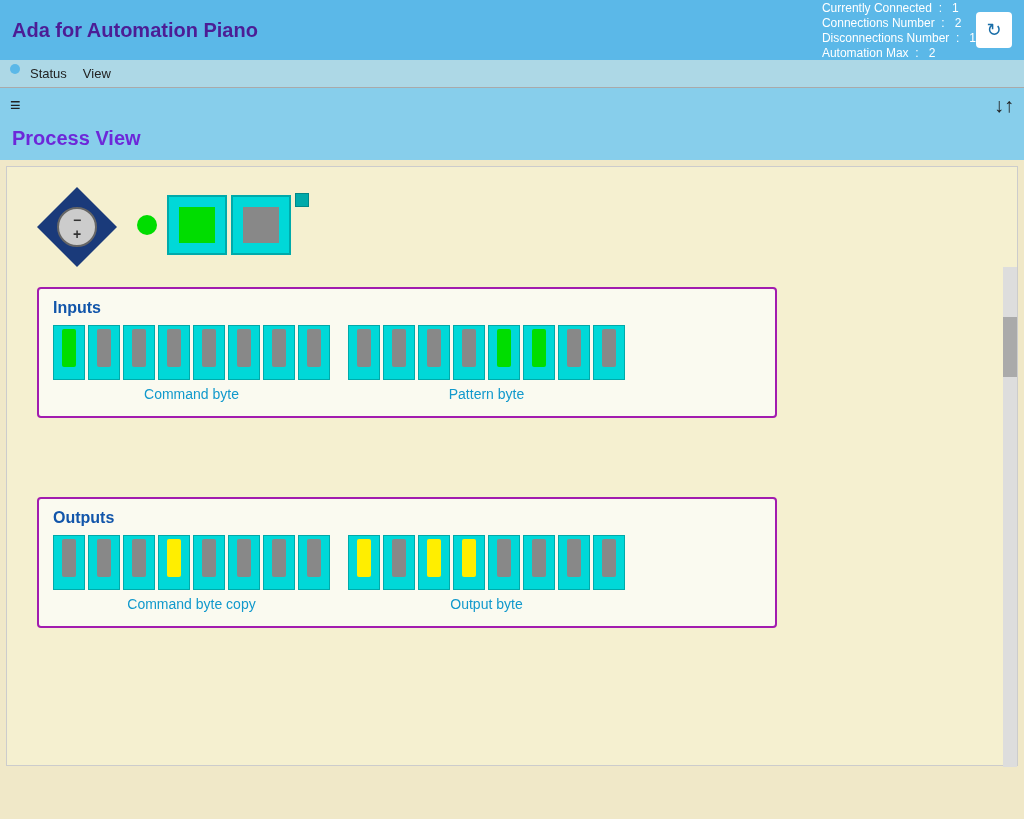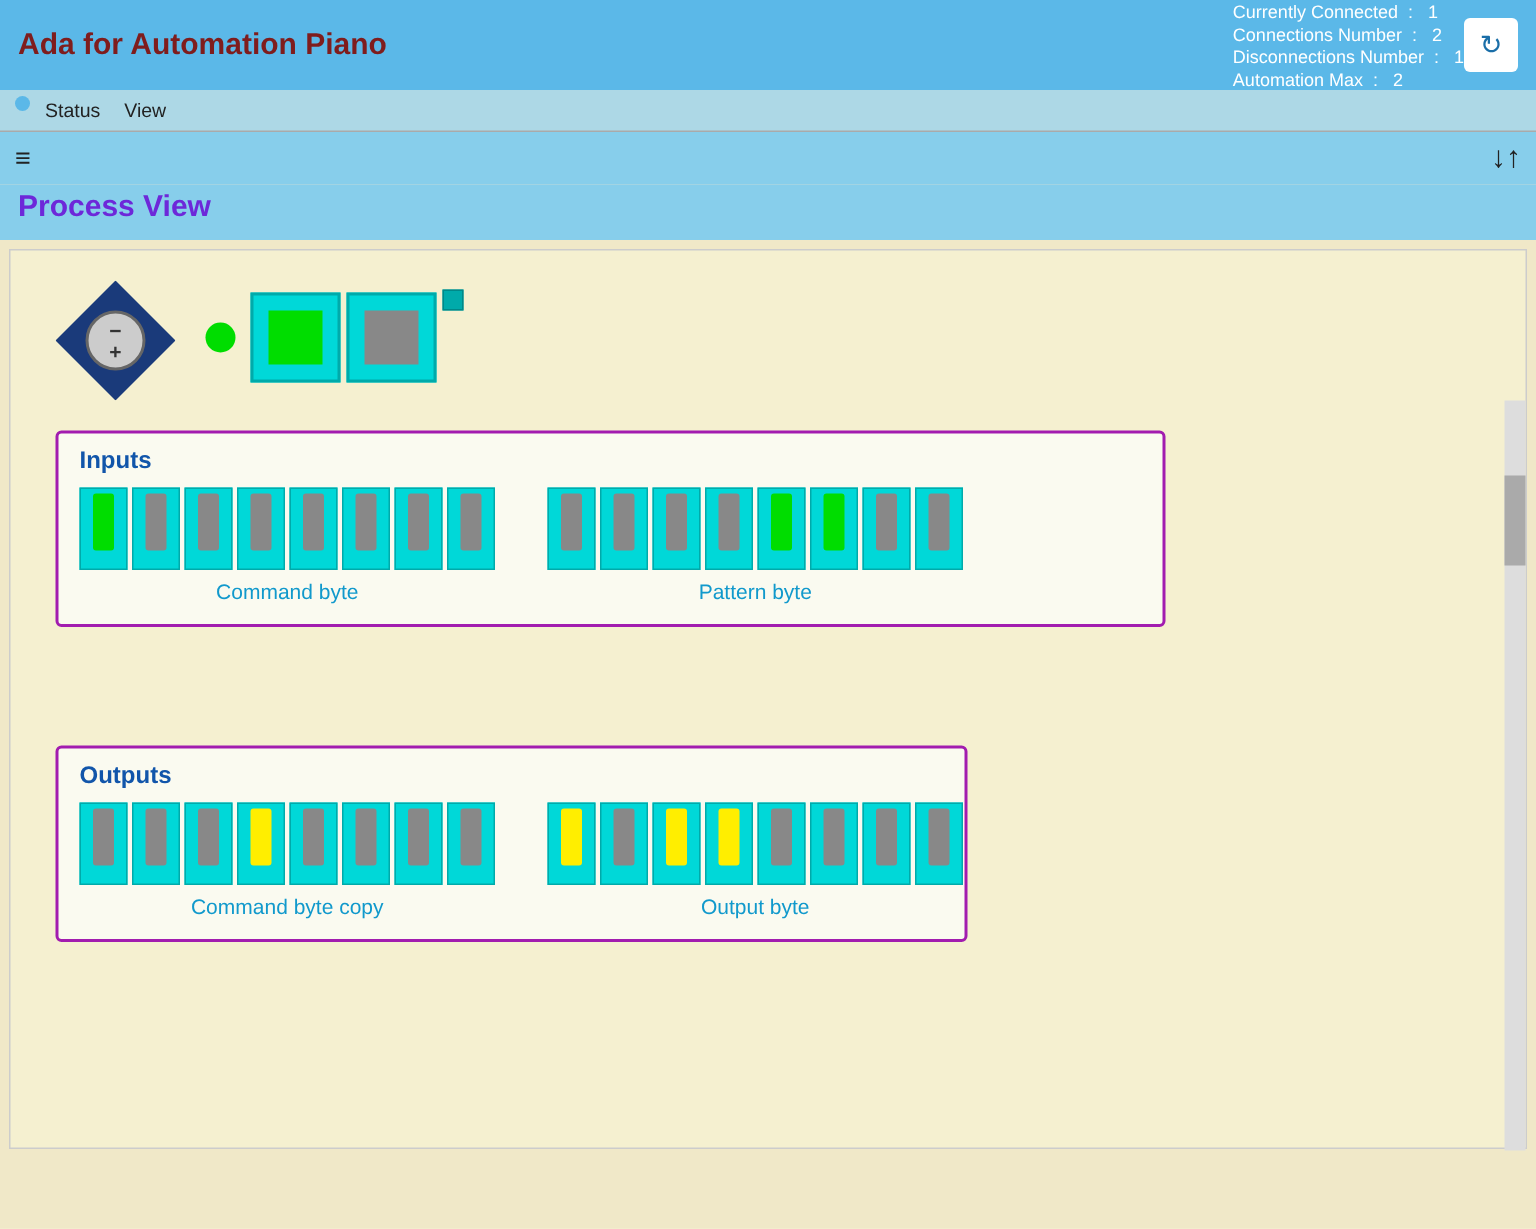--- a/index.html
+++ b/index.html
@@ -8,21 +8,21 @@
     
     #header {
       background: #5bb8e8;
       padding: 8px 12px;
       display: flex;
       align-items: center;
       justify-content: space-between;
       height: 60px;
     }
     #app-title {
-      color: #7f1d1d;
+      color: #4c1d95;
       font-size: 20px;
       font-weight: bold;
     }
     #header-right {
       display: flex;
       align-items: center;
     }
     #connection-info {
       text-align: left;
       font-size: 12px;
@@ -203,39 +203,39 @@
       background: #fafaf0;
     }
     #inputs-section {
       top: 120px;
       left: 30px;
       width: 740px;
     }
     #outputs-section {
       top: 330px;
       left: 30px;
-      width: 608px;
+      width: 740px;
     }
 
     .io-label {
       font-size: 16px;
       font-weight: bold;
       color: #1155aa;
       margin-bottom: 8px;
     }
 
     .byte-group {
       display: inline-flex;
       gap: 3px;
       align-items: flex-end;
     }
 
     .byte-groups-row {
       display: flex;
-      gap: 35px;
+      gap: 18px;
     }
 
     .byte-label {
       text-align: center;
       color: #1199cc;
       font-size: 14px;
       margin-top: 6px;
       font-weight: normal;
     }
 

